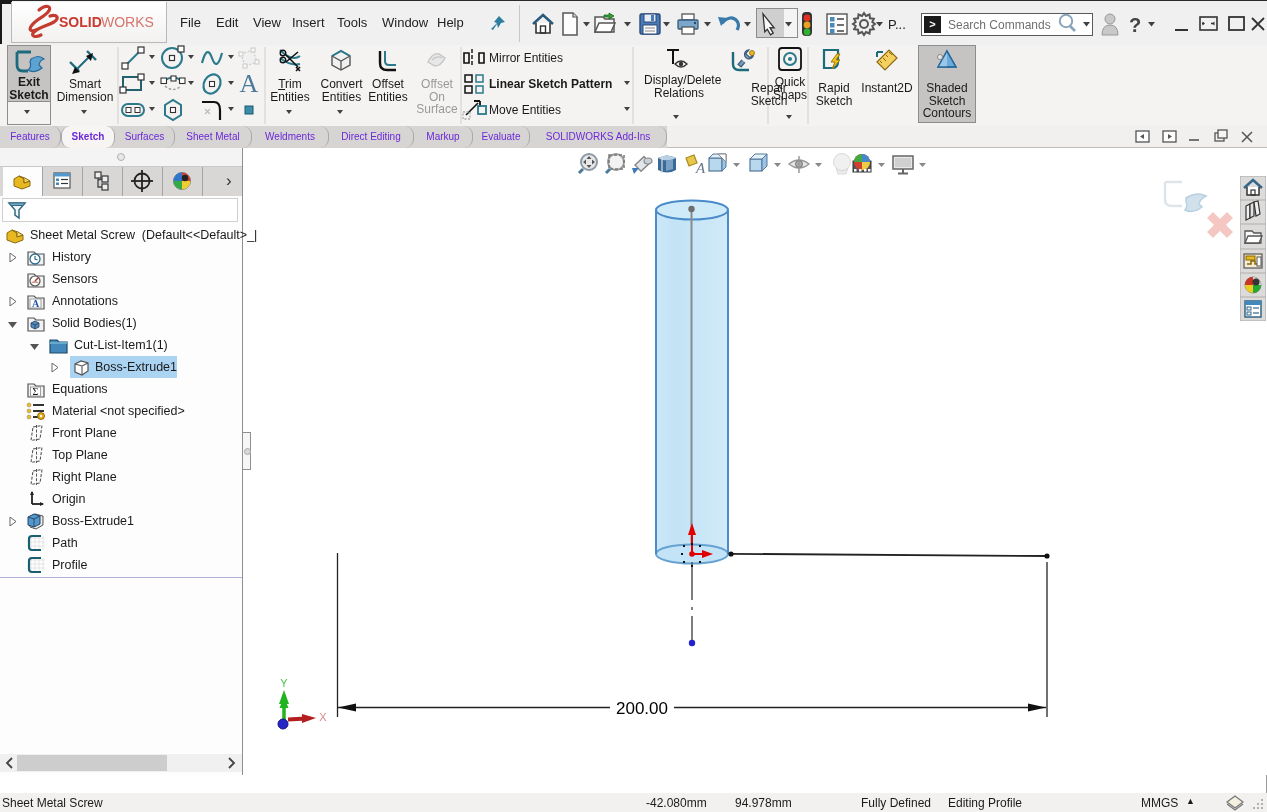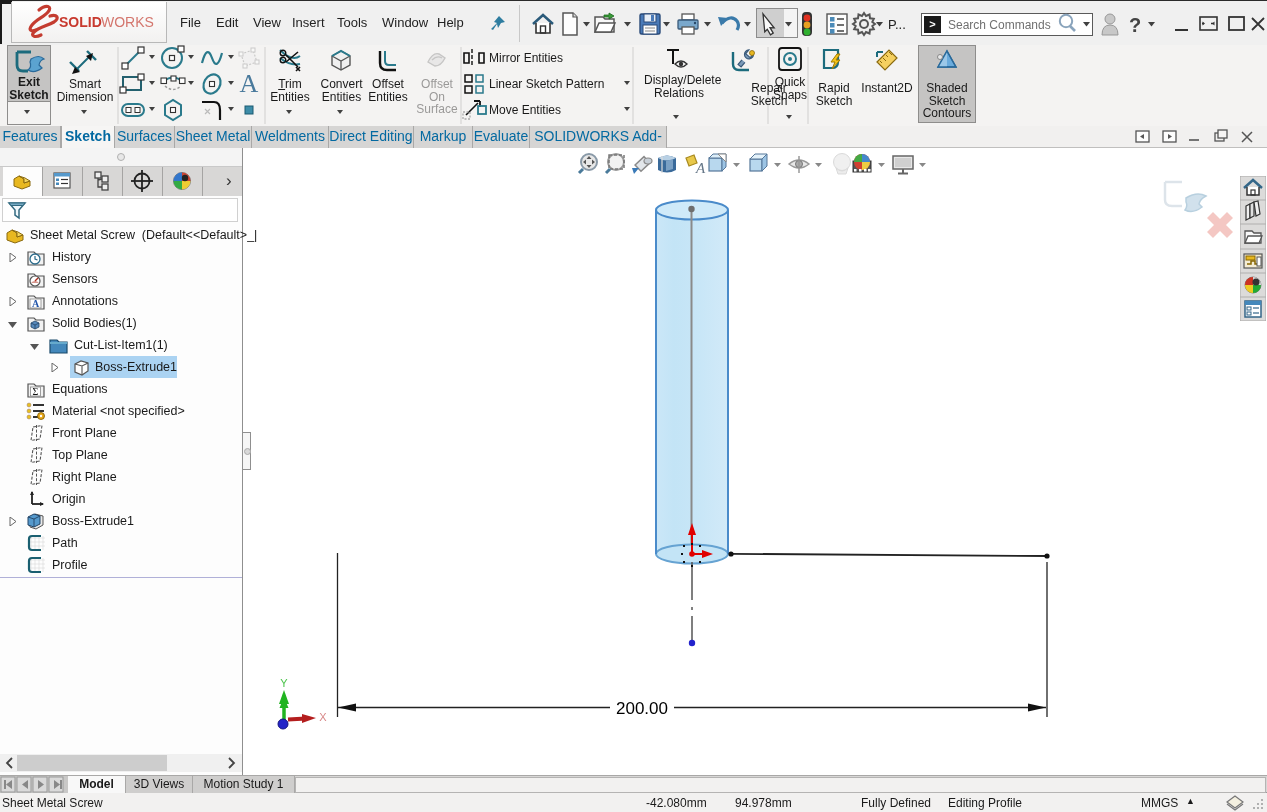--- a/index.html
+++ b/index.html
@@ -24,21 +24,21 @@
 #ribbon { position:absolute; left:0; top:45px; width:1267px; height:81px; background:#f4f3f2; }
 .rlabel { position:absolute; text-align:center; font-size:12px; color:#1a1a1a; line-height:12.5px; }
 .rdd { position:absolute; width:0; height:0; border-left:3.5px solid transparent; border-right:3.5px solid transparent; border-top:4px solid #404040; }
 .pressed { background:#c5c4c3; border:1px solid #8e8d8c; }
 #exitbtn { position:absolute; left:7px; top:0px; width:44px; height:57px; }
 #exitdrop { position:absolute; left:7px; top:57px; width:44px; height:23px; border:1px solid #8e8d8c; border-top:none; background:#f4f3f2; }
 #shadedbtn { position:absolute; left:918px; top:0px; width:58px; height:78px; }
 
 
 #tabrow { position:absolute; left:0; top:126px; width:1267px; height:22px; background:#f1f0ef; border-bottom:1px solid #c0bfbe; }
-.tab { position:absolute; top:0; height:22px; line-height:21px; text-align:center; font-size:14px; color:#0369a1; border-right:1px solid #a9a8a7; }
+.tab { position:absolute; top:0; height:22px; line-height:21px; text-align:center; font-size:10px; color:#6d28d9; border-right:1px solid #a9a8a7;border-radius:9px; }
 .tab.active { background:#f6f5f4; font-weight:bold; border-right:1px solid #a9a8a7; border-left:1px solid #a9a8a7; }
 
 
 #main { position:absolute; left:0; top:148px; width:1267px; height:627px; background:#fff; }
 #leftpanel { position:absolute; left:0; top:0; width:243px; height:627px; background:#fdfdfd; border-right:1px solid #8f8f8f; }
 #paneltop { position:absolute; left:0; top:0; width:242px; height:19px; background:#f4f4f4; border-bottom:1px solid #c9c9c9; }
 #mgr-tabs { position:absolute; left:0; top:19px; width:242px; height:29px; background:#d8d7d6; }
 .mgrtab { position:absolute; top:0; width:40px; height:29px; border-right:1px solid #a5a4a3; }
 .mgrtab.active { background:#fdfdfd; }
 #filterrow { position:absolute; left:2px; top:50px; width:236px; height:24px; background:#fff; border:1px solid #d0d0d0; }
@@ -372,21 +372,21 @@
       </g>
     </svg>
 
     <div class="rlabel" style="left:7px; top:31px; width:44px;font-weight:bold;">Exit<br>Sketch</div>
     <div class="rlabel" style="left:55px; top:33px; width:60px;">Smart<br>Dimension</div>
     <div class="rlabel" style="left:265px; top:33px; width:50px;"><span style="text-decoration:underline">T</span>rim<br>Entities</div>
     <div class="rlabel" style="left:314px; top:33px; width:55px;">Convert<br>Entities</div>
     <div class="rlabel" style="left:362px; top:33px; width:52px;">Offset<br>Entities</div>
     <div class="rlabel" style="left:411px; top:33px; width:52px; color:#9a9998;">Offset<br>On<br>Surface</div>
     <div class="rlabel" style="left:489px; top:7px; text-align:left;">Mirror Entities</div>
-    <div class="rlabel" style="left:489px; top:33px; text-align:left;">Linear Sketch Pattern</div>
+    <div class="rlabel" style="left:489px; top:33px; text-align:left;font-weight:bold;">Linear Sketch Pattern</div>
     <div class="rlabel" style="left:489px; top:59px; text-align:center;">Move Entities</div>
     <div class="rlabel" style="left:644px; top:29px; width:70px;">Display/Delete<br>Relations</div>
     <div class="rlabel" style="left:744px; top:37px; width:50px;">Repair<br>Sketch</div>
     <div class="rlabel" style="left:770px; top:31px; width:40px;">Quick<br>Snaps</div>
     <div class="rlabel" style="left:810px; top:37px; width:48px;">Rapid<br>Sketch</div>
     <div class="rlabel" style="left:858px; top:37px; width:58px;">Instant2D</div>
     <div class="rlabel" style="left:919px; top:37px; width:56px;">Shaded<br>Sketch<br>Contours</div>
 
     <div class="rdd" style="left:24px; top:65px;"></div>
     <div class="rdd" style="left:81px; top:65px;"></div>
@@ -899,43 +899,20 @@
     <path d="M12 4 l-5 5 l5 5" fill="none" stroke="#444" stroke-width="1.8"></path>
     <path d="M229 4 l5 5 l-5 5" fill="none" stroke="#444" stroke-width="1.8"></path>
   </svg>
 </div>
   </div>
   <div id="splitbump">
         <div class="dot"></div>
       </div>
 </div>
 
-<div id="bottomtabs">
-  <div id="btnav">
-    <svg width="68" height="17" viewBox="0 0 68 17">
-      <rect x="0" y="0" width="68" height="17" fill="#c9c8c7"></rect>
-      <g fill="#dadada" stroke="#9a9a9a" stroke-width="1">
-        <rect x="1" y="1" width="14" height="15"></rect>
-            <rect x="17" y="1" width="14" height="15"></rect>
-        <rect x="33" y="1" width="14" height="15"></rect>
-            <rect x="49" y="1" width="14" height="15"></rect>
-      </g>
-      <g fill="#888">
-        <path d="M12 4 l0 9 l-6 -4.5 Z M6 4 l-2 0 l0 9 l2 0 Z"></path>
-        <path d="M28 4 l0 9 l-6 -4.5 Z"></path>
-        <path d="M38 4 l0 9 l6 -4.5 Z"></path>
-        <path d="M54 4 l0 9 l6 -4.5 Z M60 4 l2 0 l0 9 l-2 0 Z"></path>
-      </g>
-    </svg>
-  </div>
-  <div class="btab active" style="left:68px; width:58px;">Model</div>
-  <div class="btab" style="left:126px; width:67px;">3D Views</div>
-  <div class="btab" style="left:193px; width:102px;">Motion Study 1</div>
-  <div id="bt-right"></div>
-</div>
 
 <div id="statusbar">
   <div class="sbt" style="left:2px;">Sheet Metal Screw</div>
   <div class="sbt" style="left:646px;">-42.080mm</div>
   <div class="sbt" style="left:735px;">94.978mm</div>
   <div class="sbt" style="left:861px;">Fully Defined</div>
   <div class="sbt" style="left:948px;">Editing Profile</div>
   <div class="sbt" style="left:1141px;">MMGS</div>
   <div class="sbt" style="left:1186px; font-size:9px;">▲</div>
   <svg width="50" height="19" viewBox="0 0 50 19" style="position:absolute;left:1217px;top:0;">

